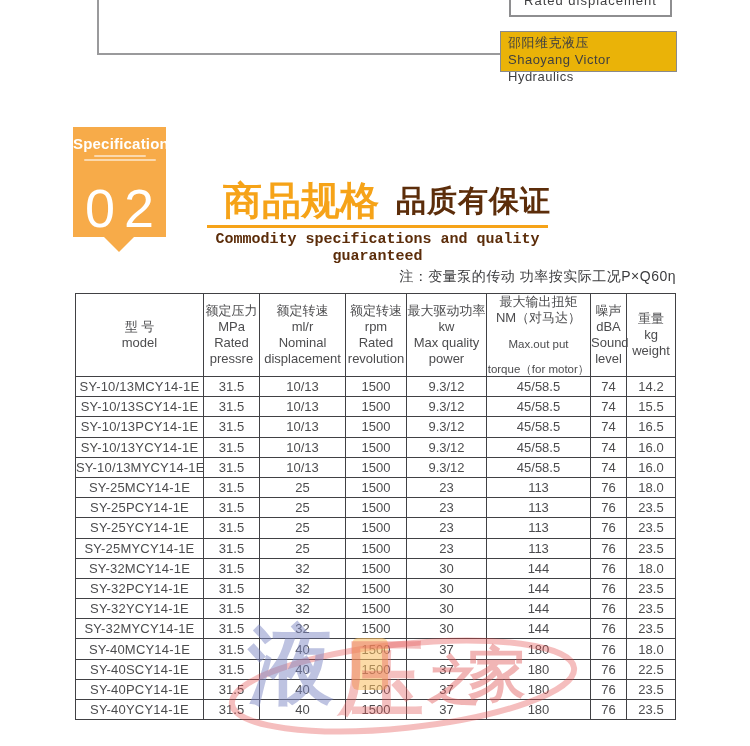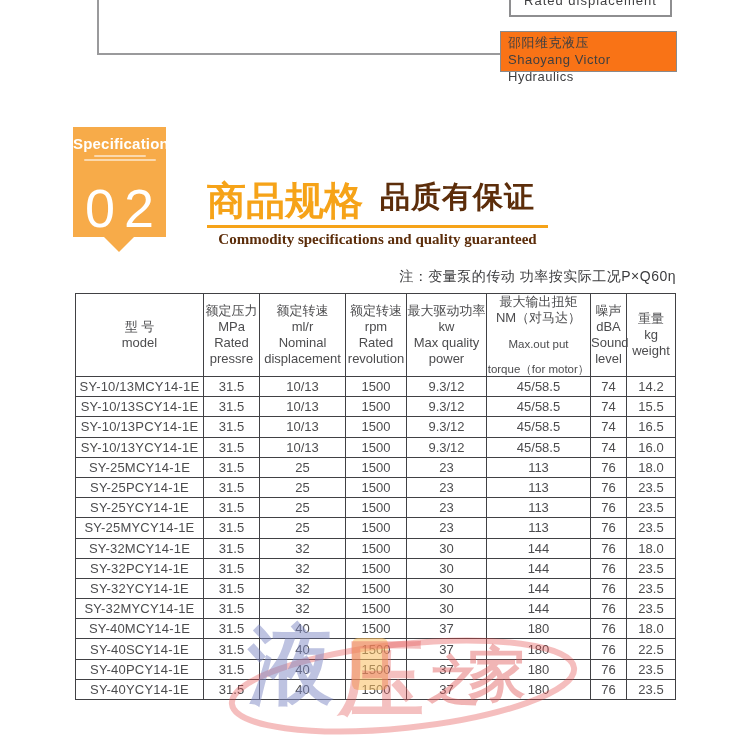--- a/index.html
+++ b/index.html
@@ -12,46 +12,46 @@
     position:absolute;left:97px;top:-12px;width:402px;height:65px;
     border-left:2px solid #9a9a9c;border-bottom:2px solid #9a9a9c;
   }
   .rated-disp-box{
     position:absolute;left:509px;top:-16px;width:159px;height:29px;
     border:2px solid #8e8e90;display:flex;align-items:center;justify-content:center;
     font-size:13px;color:#3f3f41;letter-spacing:1px;background:#fff;
   }
   .brand-box{
     position:absolute;left:500px;top:31px;width:168px;height:37px;
-    border:1px solid #8a8a8c;padding:2px 0 0 7px;background:#f97316;
+    border:1px solid #8a8a8c;padding:2px 0 0 7px;background:#eab308;
     font-size:13px;color:#3f3f41;line-height:17px;letter-spacing:0.5px;
   }
   
   .badge{
     position:absolute;left:73px;top:127px;width:93px;height:110px;
     background:#f7ab49;color:#ffffff;text-align:center;
   }
   .badge-title{margin-top:8px;font-size:15px;font-weight:600;letter-spacing:0.2px;}
   .badge-bar{height:2px;background:rgba(255,255,255,0.55);margin:3px auto 0 auto;border-radius:1px;}
   .badge-bar.b1{width:52px;}
   .badge-bar.b2{width:72px;margin-top:2px;}
   .badge-number{margin-top:20px;font-size:54px;font-weight:400;letter-spacing:9px;text-indent:9px;line-height:1;}
   .badge-tail{
     position:absolute;left:104px;top:237px;width:0;height:0;
     border-left:15px solid transparent;border-right:15px solid transparent;
     border-top:15px solid #f7ab49;
   }
   
   .heading{position:absolute;left:207px;top:181px;width:341px;}
-  .heading-row{display:flex;align-items:flex-start;gap:17px;}
+  .heading-row{display:flex;align-items:center;gap:17px;margin-left:16px;}
   .heading-cn{font-size:39px;font-weight:700;color:#f6a318;line-height:1;white-space:nowrap;}
   .heading-cn2{font-size:30px;font-weight:700;color:#5c2d0a;line-height:1.05;letter-spacing:1px;white-space:nowrap;}
   .heading-underline{margin-top:5px;height:3px;background:#f6a318;width:341px;}
   .heading-en{
-    margin-top:3px;text-align:center;font-family:Liberation Serif, serif;
+    margin-top:3px;text-align:center;font-family:Liberation Mono, monospace;
     font-weight:700;font-size:15px;color:#5c2d0a;
   }
   
   .note{
     position:absolute;right:74px;top:268px;font-size:14px;color:#3c3c3e;letter-spacing:0.5px;white-space:nowrap;
   }
   
   table.spec{
     position:absolute;left:75px;top:293px;width:600px;
     border-collapse:collapse;table-layout:fixed;
@@ -204,20 +204,30 @@
         <td class="col-0 model-cell">SY-10/13YCY14-1E</td>
         <td class="col-1">31.5</td>
         <td class="col-2">10/13</td>
         <td class="col-3">1500</td>
         <td class="col-4">9.3/12</td>
         <td class="col-5">45/58.5</td>
         <td class="col-6">74</td>
         <td class="col-7">16.0</td>
       </tr>
       <tr>
+        <td class="col-0 model-cell">SY-10/13MYCY14-1E</td>
+        <td class="col-1">31.5</td>
+        <td class="col-2">10/13</td>
+        <td class="col-3">1500</td>
+        <td class="col-4">9.3/12</td>
+        <td class="col-5">45/58.5</td>
+        <td class="col-6">74</td>
+        <td class="col-7">16.0</td>
+      </tr>
+      <tr>
         <td class="col-0 model-cell">SY-25MCY14-1E</td>
         <td class="col-1">31.5</td>
         <td class="col-2">25</td>
         <td class="col-3">1500</td>
         <td class="col-4">23</td>
         <td class="col-5">113</td>
         <td class="col-6">76</td>
         <td class="col-7">18.0</td>
       </tr>
       <tr>

